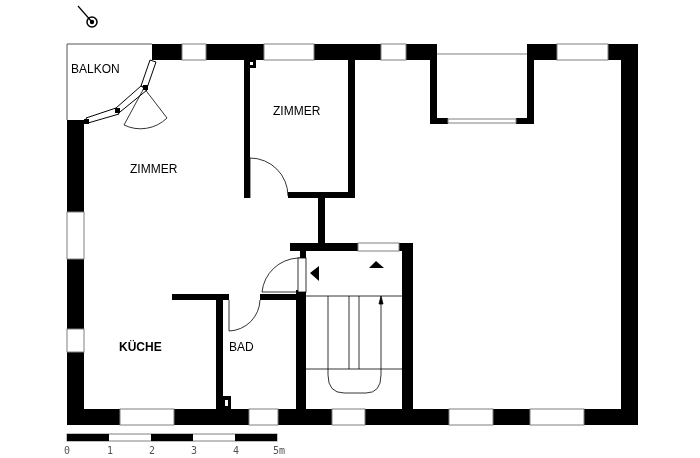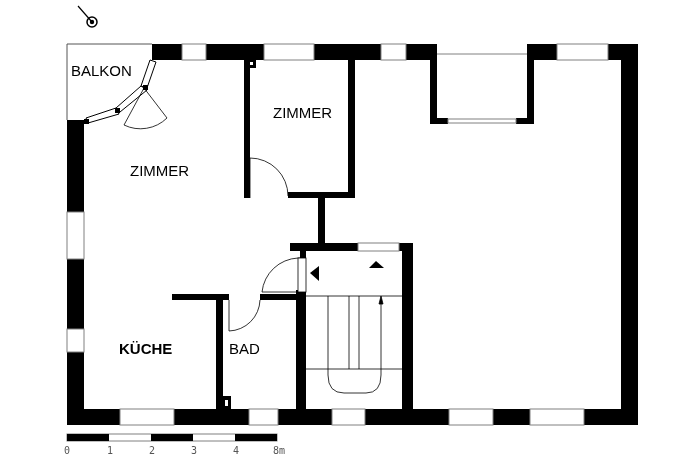--- a/index.html
+++ b/index.html
@@ -1,18 +1,18 @@
 <!DOCTYPE html>
 <html><head>
   <meta charset="utf-8">
   <style>
     html, body { margin: 0; padding: 0; background: #ffffff; }
     body { width: 700px; height: 458px; position: relative; overflow: hidden; font-family: "Liberation Sans", sans-serif; }
     svg { position: absolute; left: 0; top: 0; }
-    .lbl { position: absolute; font-family: "Liberation Sans", sans-serif; font-size: 15px; color: #000; white-space: nowrap; line-height: 1; }
+    .lbl { position: absolute; font-family: "Liberation Sans", sans-serif; font-size: 12px; color: #000; white-space: nowrap; line-height: 1; }
     .tick { position: absolute; font-family: "DejaVu Sans Mono", monospace; font-size: 10px; color: #555; line-height: 1; }
   </style>
 </head>
 <body>
 
 <svg width="700" height="458" viewBox="0 0 700 458" xmlns="http://www.w3.org/2000/svg">
 
   <g>
     <line x1="78" y1="6" x2="92" y2="22" stroke="#000" stroke-width="1.2"></line>
     <circle cx="92" cy="22" r="5" fill="none" stroke="#000" stroke-width="1.5"></circle>
@@ -151,13 +151,13 @@
 <div class="lbl" style="left:130px; top:163px;">ZIMMER</div>
 <div class="lbl" style="left:273px; top:105px;">ZIMMER</div>
 <div class="lbl" style="left:119px; top:341px;font-weight:bold;">KÜCHE</div>
 <div class="lbl" style="left:229px; top:341px;">BAD</div>
 
 <div class="tick" style="left:64px; top:446px;">0</div>
 <div class="tick" style="left:107px; top:446px;">1</div>
 <div class="tick" style="left:149px; top:446px;">2</div>
 <div class="tick" style="left:191px; top:446px;">3</div>
 <div class="tick" style="left:233px; top:446px;">4</div>
-<div class="tick" style="left:273px; top:446px;">8m</div>
+<div class="tick" style="left:273px; top:446px;">5m</div>
 
 </body></html>

